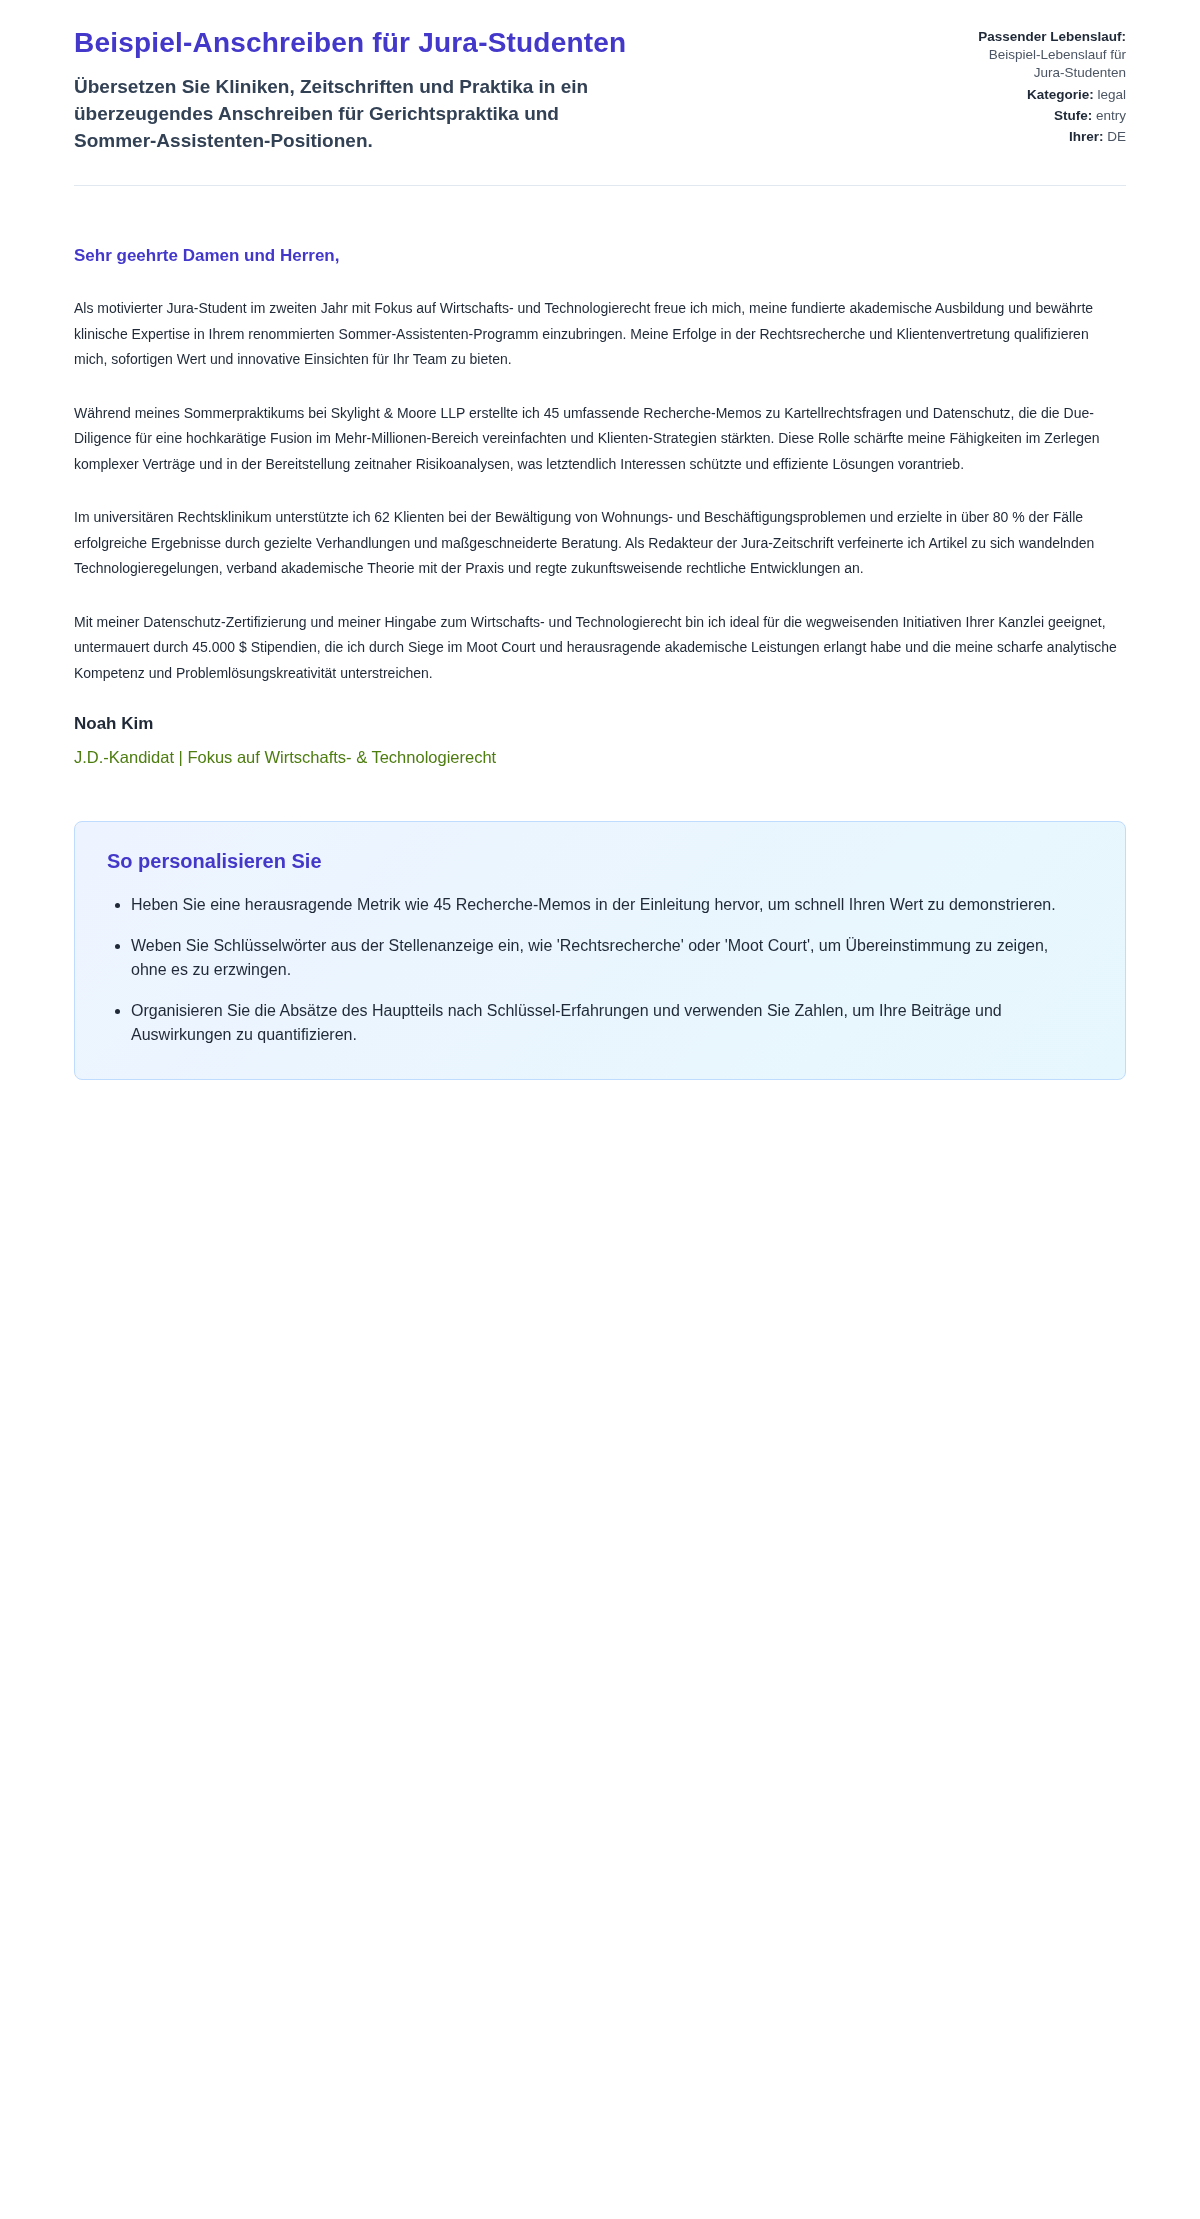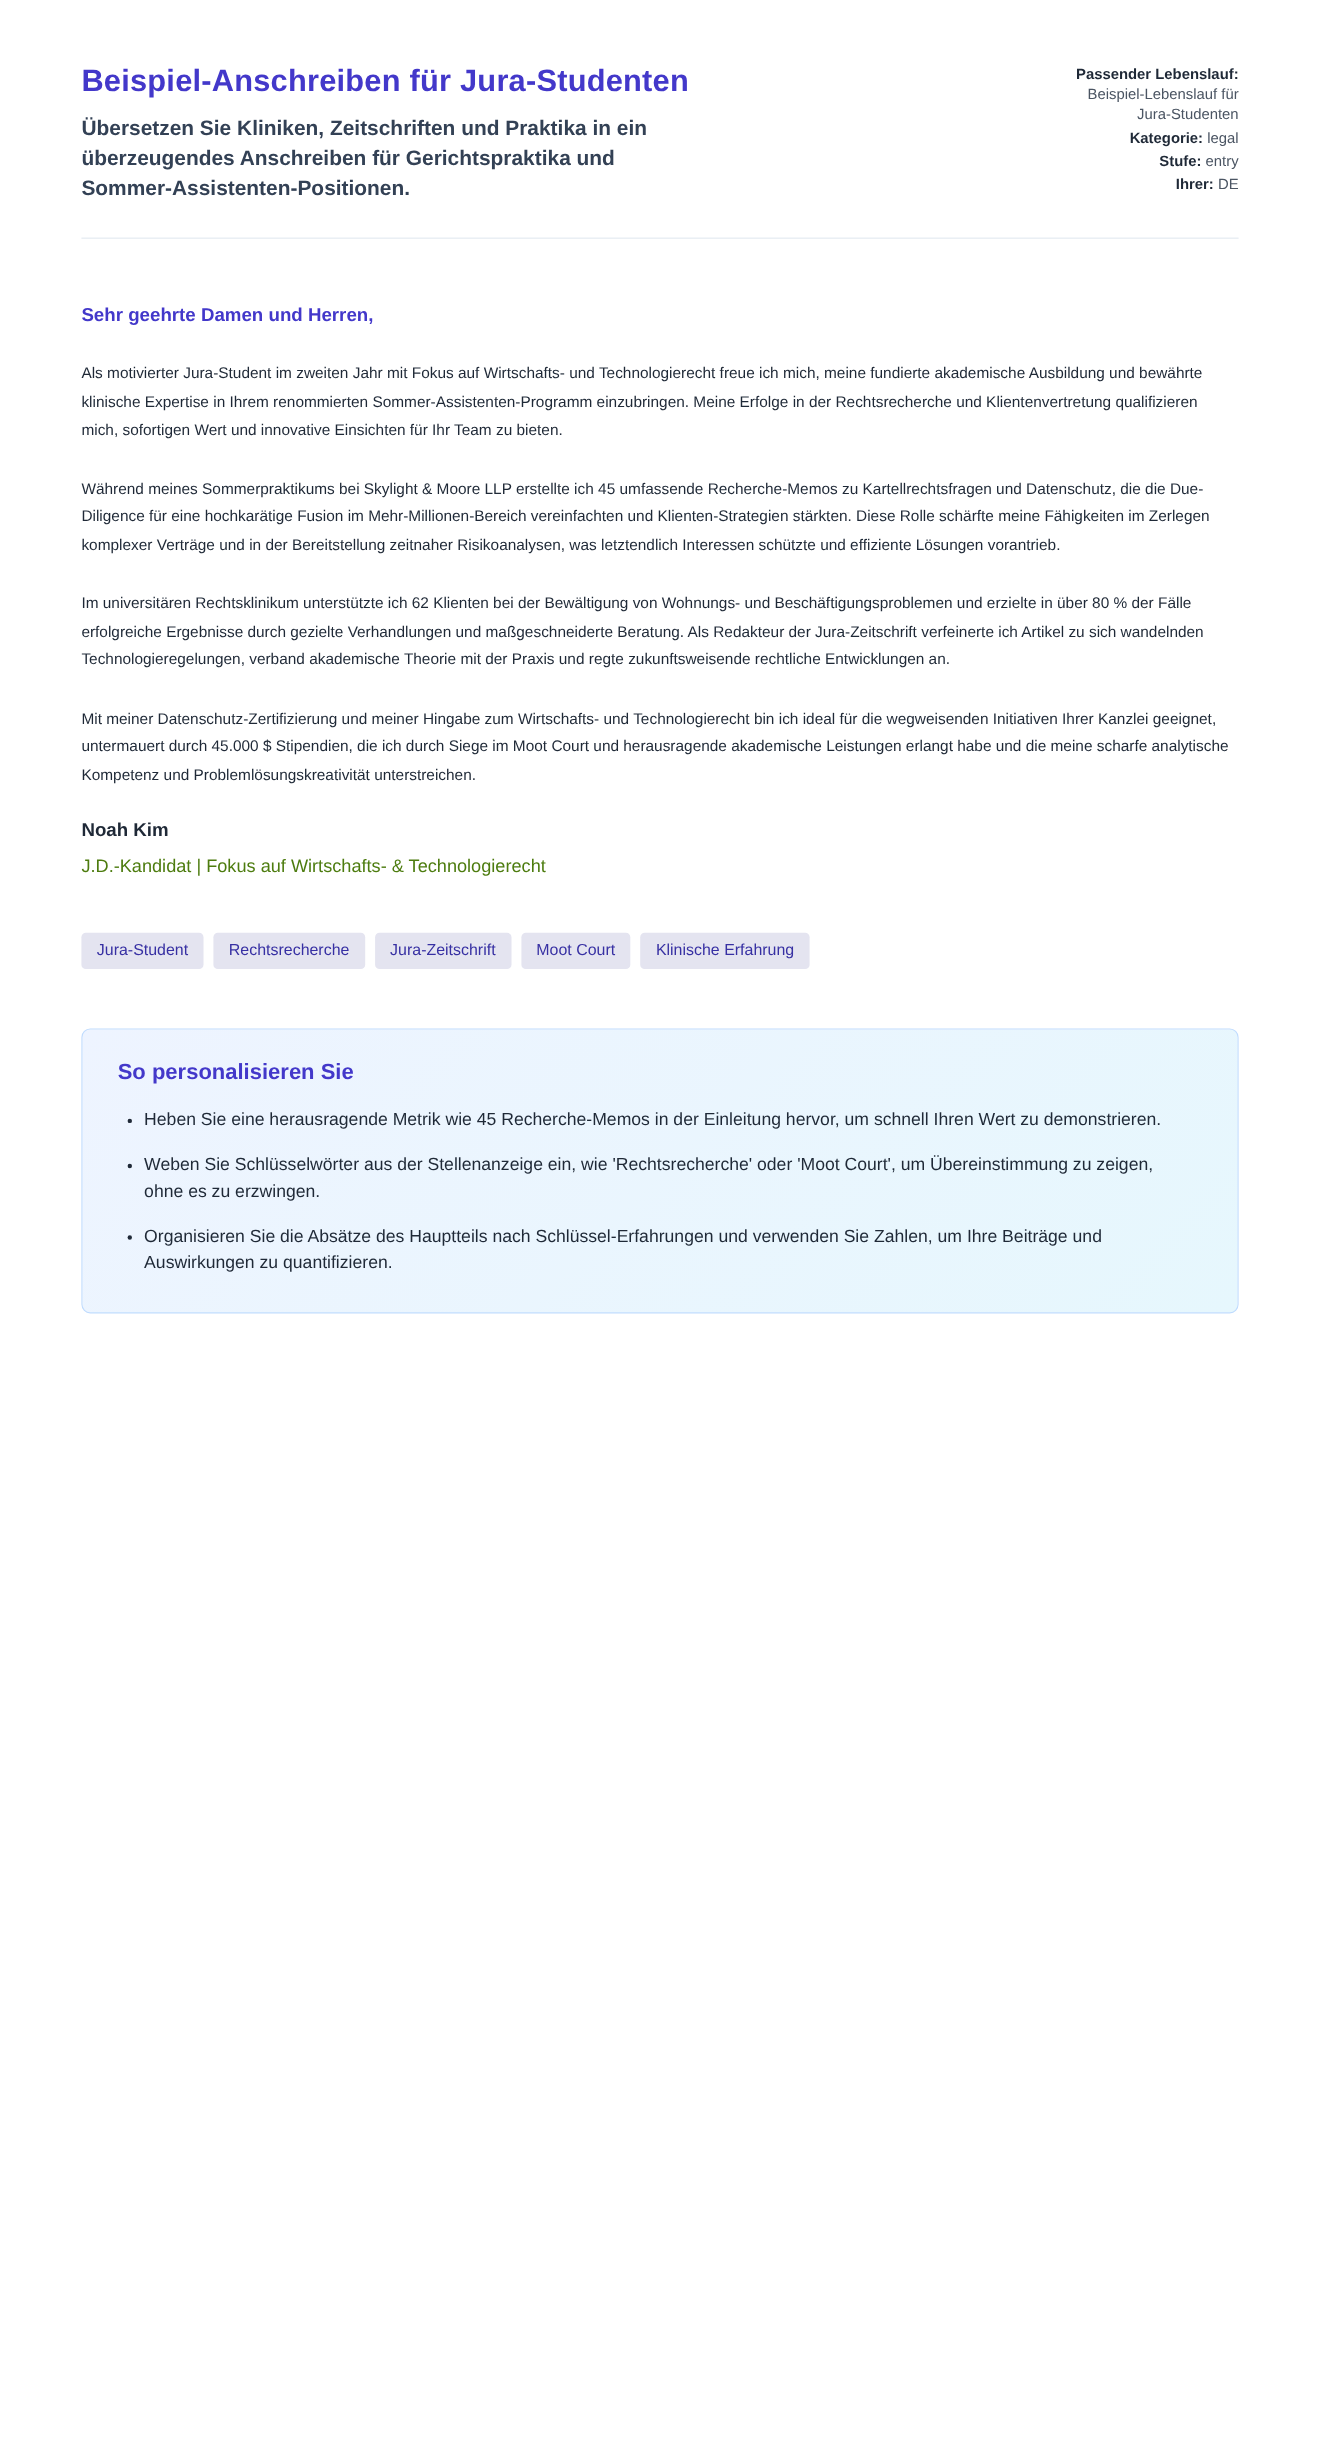--- a/index.html
+++ b/index.html
@@ -11,21 +11,21 @@
   }
   .page {
     width: 1200px;
     min-height: 2219px;
     background: #ffffff;
     margin: 0 auto;
   }
   .container {
     width: 1052px;
     margin: 0 auto;
-    padding-top: 57px;
+    padding-top: 26px;
   }
 
   
   .header { display: flex; justify-content: space-between; align-items: flex-start; gap: 40px; }
   .header-left { flex: 1; }
   .page-title {
     color: #4338ca;
     font-size: 28px;
     font-weight: bold;
     line-height: 1.22;
@@ -148,32 +148,20 @@
           <p>Im universitären Rechtsklinikum unterstützte ich 62 Klienten bei der Bewältigung von Wohnungs- und Beschäftigungsproblemen und erzielte in über 80 % der Fälle erfolgreiche Ergebnisse durch gezielte Verhandlungen und maßgeschneiderte Beratung. Als Redakteur der Jura-Zeitschrift verfeinerte ich Artikel zu sich wandelnden Technologieregelungen, verband akademische Theorie mit der Praxis und regte zukunftsweisende rechtliche Entwicklungen an.</p>
 
           <p>Mit meiner Datenschutz-Zertifizierung und meiner Hingabe zum Wirtschafts- und Technologierecht bin ich ideal für die wegweisenden Initiativen Ihrer Kanzlei geeignet, untermauert durch 45.000 $ Stipendien, die ich durch Siege im Moot Court und herausragende akademische Leistungen erlangt habe und die meine scharfe analytische Kompetenz und Problemlösungskreativität unterstreichen.</p>
 
         </div>
 
       <p class="signature-name">Noah Kim</p>
       <p class="signature-title">J.D.-Kandidat | Fokus auf Wirtschafts- &amp; Technologierecht</p>
     </main>
 
-    <div class="tags">
-
-        <span class="tag">Jura-Student</span>
-
-        <span class="tag">Rechtsrecherche</span>
-
-        <span class="tag">Jura-Zeitschrift</span>
-
-        <span class="tag">Moot Court</span>
-
-        <span class="tag">Klinische Erfahrung</span>
-      </div>
 
     <section class="tips">
       <h3 class="tips-title">So personalisieren Sie</h3>
       <ul class="tips-list">
 
           <li>Heben Sie eine herausragende Metrik wie 45 Recherche-Memos in der Einleitung hervor, um schnell Ihren Wert zu demonstrieren.</li>
 
           <li>Weben Sie Schlüsselwörter aus der Stellenanzeige ein, wie 'Rechtsrecherche' oder 'Moot Court', um Übereinstimmung zu zeigen, ohne es zu erzwingen.</li>
 
           <li>Organisieren Sie die Absätze des Hauptteils nach Schlüssel-Erfahrungen und verwenden Sie Zahlen, um Ihre Beiträge und Auswirkungen zu quantifizieren.</li>

